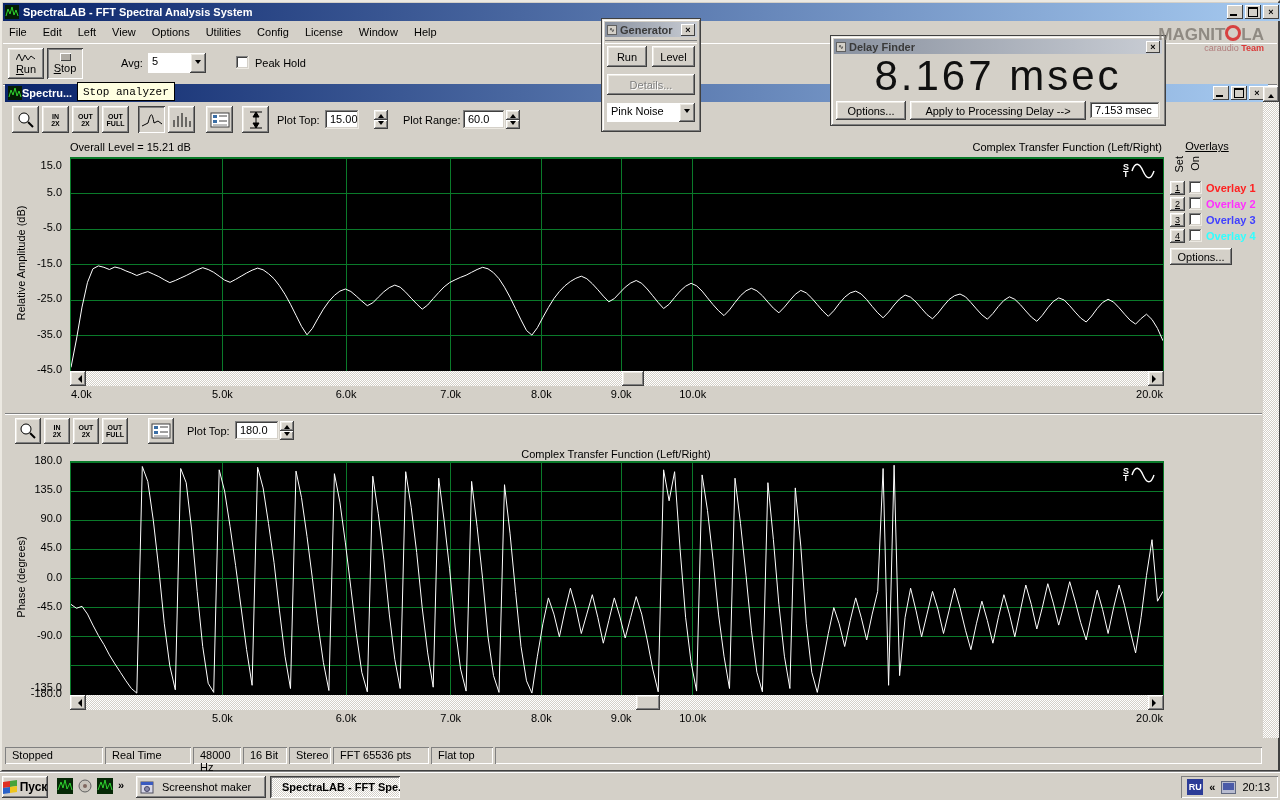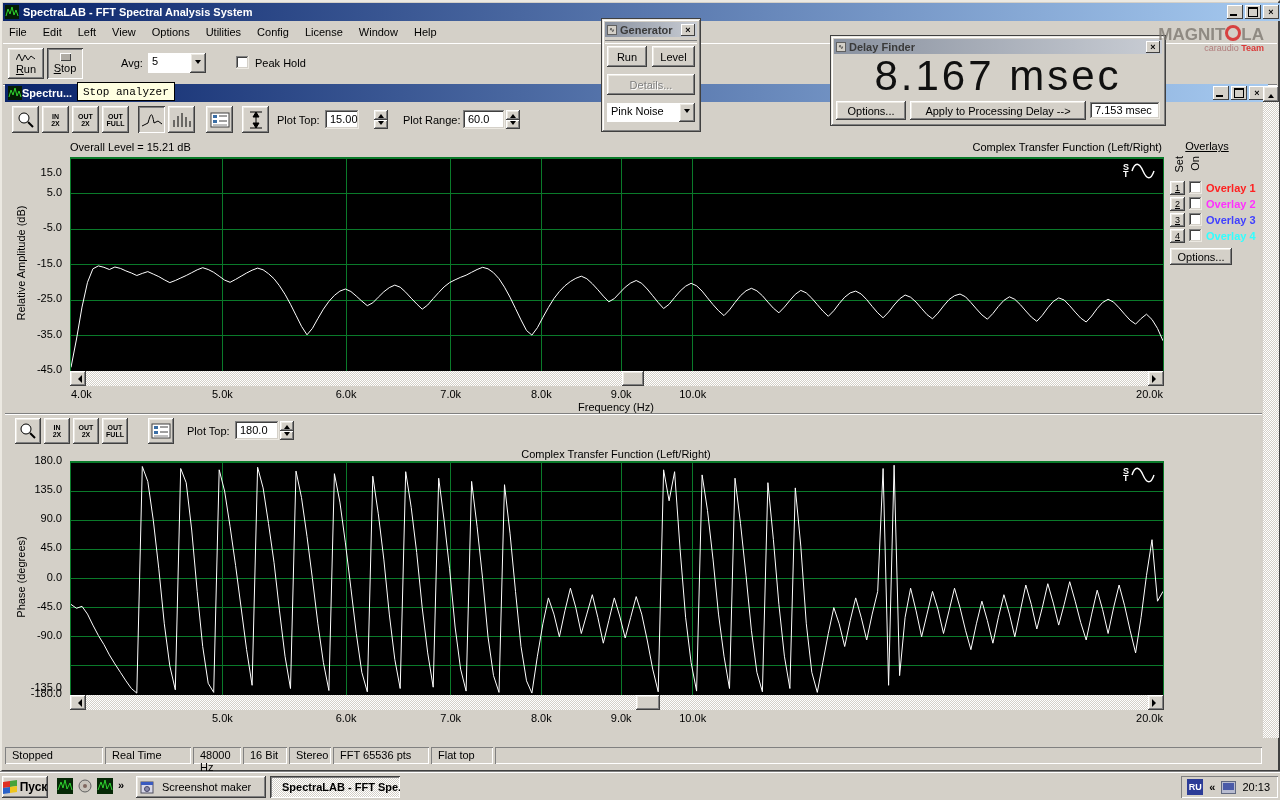--- a/index.html
+++ b/index.html
@@ -266,21 +266,21 @@
             <span class="tri-d"></span>
           </div>
       </div>
     </div>
 
     <div class="chart1">
       <span class="hdrL">Overall Level = 15.21 dB</span>
       <span class="hdrR">Complex Transfer Function (Left/Right)</span>
       <span class="ylab" style="left:16px;top:125px;">Relative Amplitude (dB)</span>
       <div class="yticks" style="top:19px;height:213px;">
-          <span style="top: 16px;">15.0</span>
+          <span style="top: 9px;">15.0</span>
           <span style="top: 35.5px;">5.0</span>
           <span style="top: 71px;">-5.0</span>
           <span style="top: 106.5px;">-15.0</span>
           <span style="top: 142px;">-25.0</span>
           <span style="top: 177.5px;">-35.0</span>
           <span style="top: 213px;">-45.0</span>
         </div>
       <div class="plotw" style="left:65px;top:19px;width:1092px;height:213px;">
         <svg width="1092" height="213">
             <g stroke="#0a7a2a" stroke-width="1" shape-rendering="crispEdges">
@@ -322,21 +322,20 @@
       <div class="xticks" style="top:250px;">
           <span style="left: 0px; transform: none;">4.0k</span>
           <span style="left: 151.4px; transform: translateX(-50%);">5.0k</span>
           <span style="left: 275.1px; transform: translateX(-50%);">6.0k</span>
           <span style="left: 379.7px; transform: translateX(-50%);">7.0k</span>
           <span style="left: 470.3px; transform: translateX(-50%);">8.0k</span>
           <span style="left: 550.2px; transform: translateX(-50%);">9.0k</span>
           <span style="left: 621.7px; transform: translateX(-50%);">10.0k</span>
           <span style="left: 1092px; transform: translateX(-100%);">20.0k</span>
         </div>
-      <div class="xlabel" style="top:263px;">Frequency (Hz)</div>
 
       <div class="ovpanel">
         <div class="ovhdr">Overlays</div>
         <span class="vtext" style="left:6px;top:16px;">Set</span>
         <span class="vtext" style="left:22px;top:16px;">On</span>
         <div class="ovrow" style="top:40px;">
           <span class="ovnum raised">1</span>
           <span class="chk fieldbox"></span>
           <span class="ovlbl" style="color: rgb(255, 32, 32);">Overlay 1</span>
         </div>

